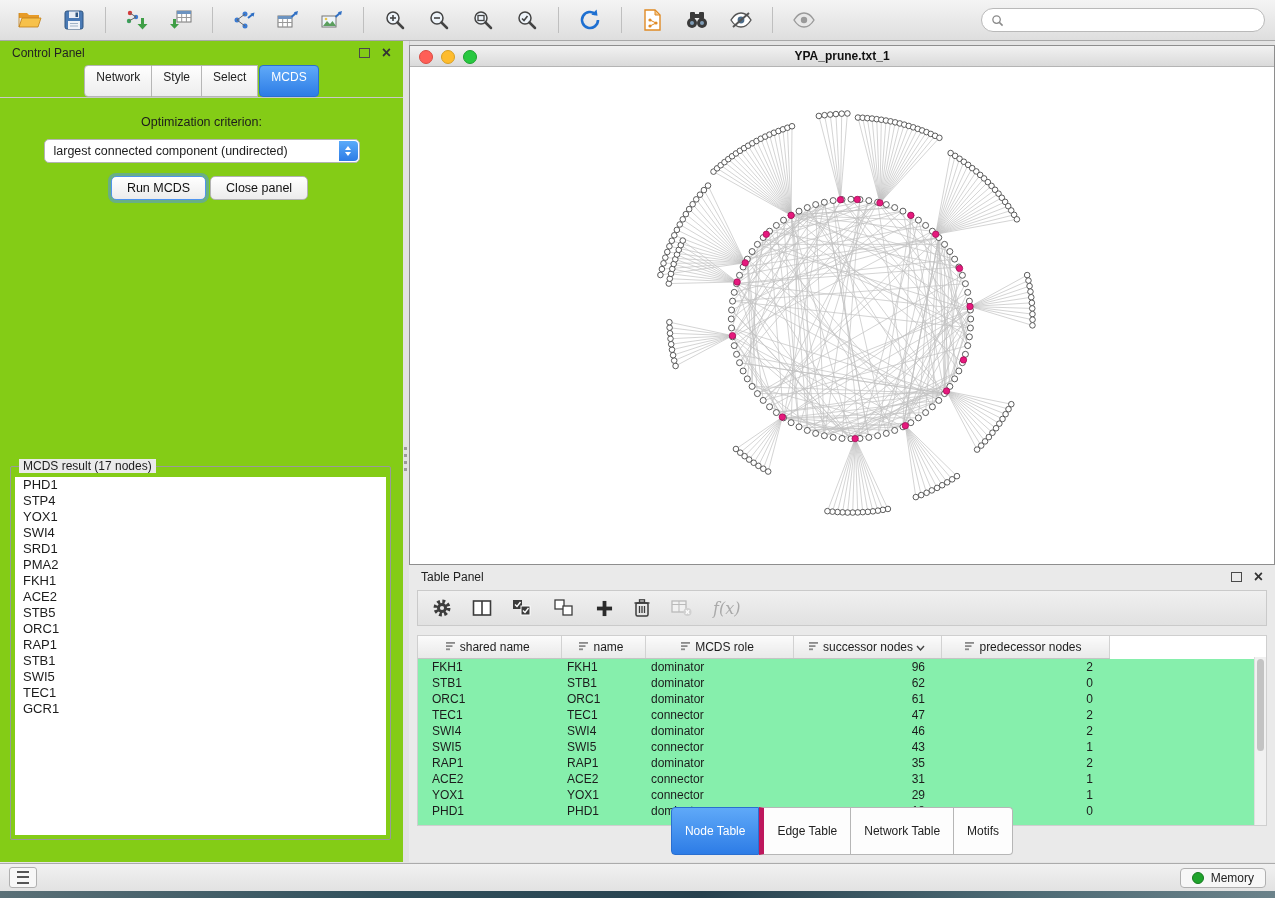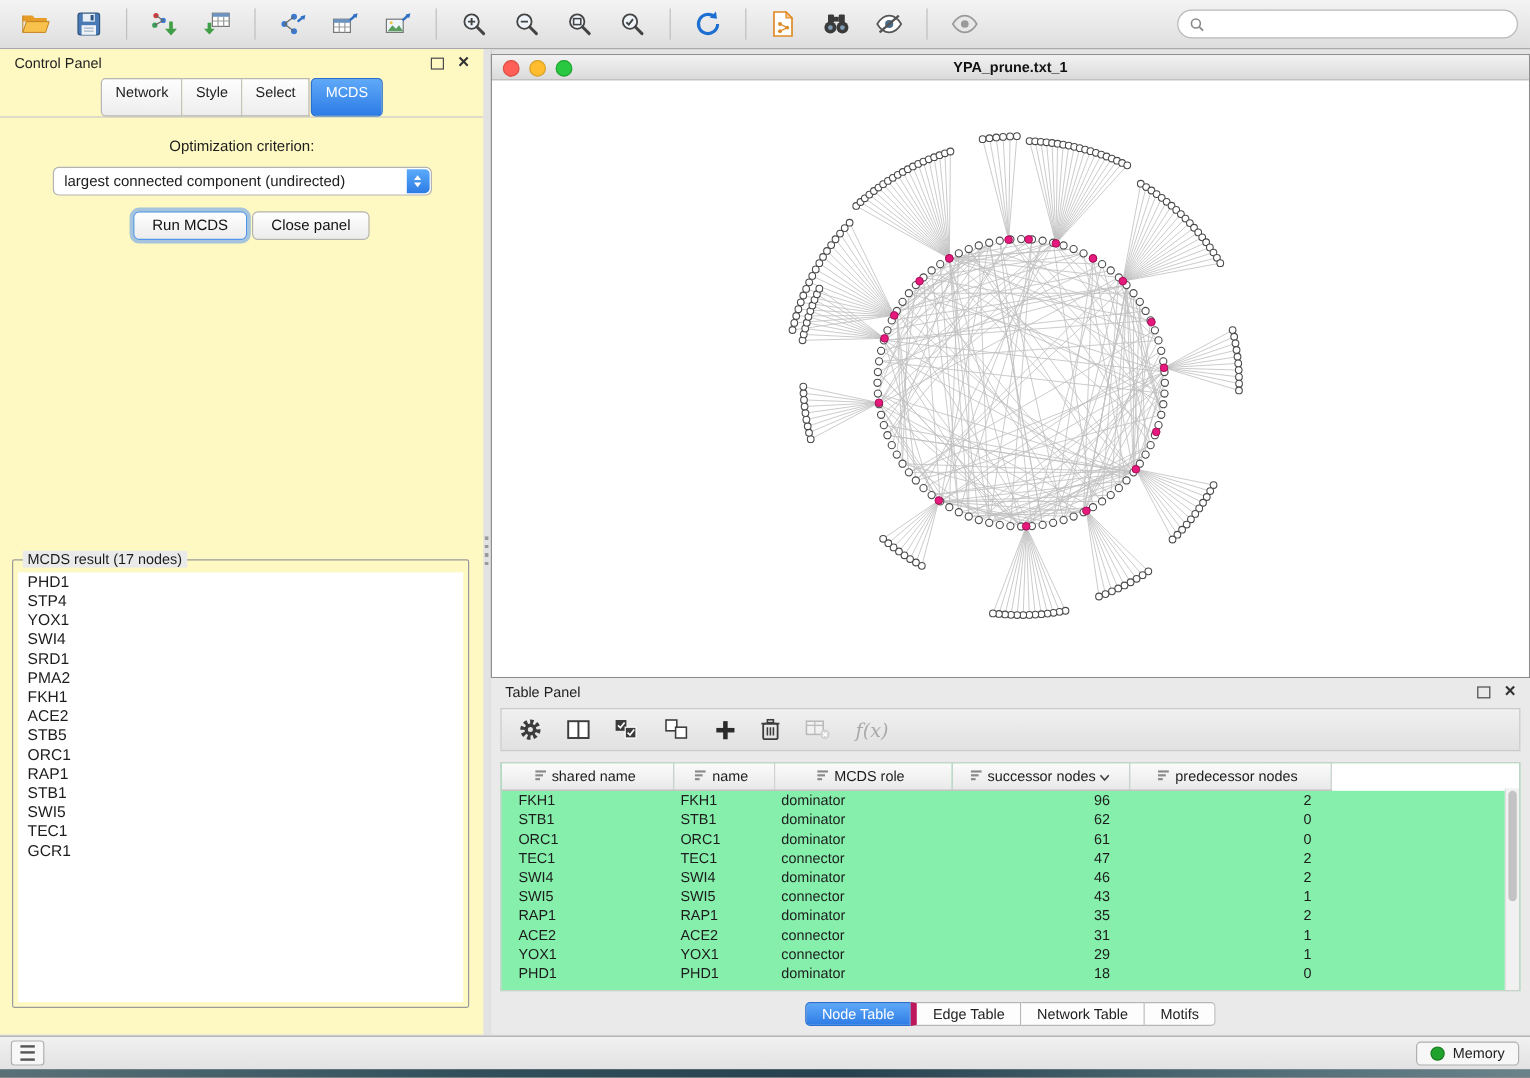--- a/index.html
+++ b/index.html
@@ -16,21 +16,21 @@
             background:#fff; display:flex; align-items:center; padding:0 9px; gap:6px; box-sizing:border-box; }
   .search input { border:none; outline:none; flex:1; font-size:12px; background:transparent; font-family:"Liberation Sans",sans-serif; }
 
   
   .panel-header { height:24px; display:flex; align-items:center; padding:0 12px; font-size:12px; color:#222; }
   .panel-header .spacer { flex:1; }
   .win-float { width:9px; height:8px; border:1.4px solid #4a4a4a; display:inline-block; }
   .win-close { font-size:16px; font-weight:bold; color:#333; margin-left:12px; line-height:12px; }
 
   
-  .control-panel { position:absolute; top:41px; left:0; width:403px; bottom:36px; background:#fef9c3; box-sizing:border-box; }
+  .control-panel { position:absolute; top:41px; left:0; width:403px; bottom:36px; background:#84cc16; box-sizing:border-box; }
   .cp-tabrow { height:32px; border-bottom:1px solid #c9c9c9; display:flex; justify-content:center; }
   .cp-tab { font-size:12px; padding:4px 11px; background:linear-gradient(#fefefe,#ededed);
             border:1px solid #b6b6b6; border-left:none; color:#222; }
   .cp-tab:first-child { border-left:1px solid #b6b6b6; border-radius:4px 0 0 4px; }
   .cp-tab.active { background:linear-gradient(#5fa9f8,#2d7ce6); color:#fff; border:1px solid #2a6fd0; border-radius:4px; margin-left:1px; }
   .cp-opt-label { text-align:center; font-size:12.5px; margin-top:17px; }
   .cp-select { margin:10px auto 0; width:316px; height:24px; background:#fff; border:1px solid #b3b3b3;
                border-radius:5px; display:flex; align-items:center; font-size:12.5px; padding-left:9px;
                position:relative; box-sizing:border-box; }
   .cp-select .stepper { position:absolute; right:1px; top:1px; bottom:1px; width:19px; border-radius:0 4px 4px 0;
@@ -77,21 +77,21 @@
                    border-bottom:1px solid #c4c4c4; font-weight:normal; font-size:12px; text-align:center;
                    white-space:nowrap; overflow:hidden; }
   .node-table th .hlbl { margin:0 3px; }
   .node-table th.filler { background:#fff; border:none; }
   .node-table td { height:16px; padding:0 6px; white-space:nowrap; overflow:hidden; }
   td.cell-shared { padding-left:14px; }
   td.cell-successors, td.cell-predecessors { text-align:right; padding-right:16px; }
   .scrollbar { position:absolute; top:21px; right:0; bottom:0; width:11px; background:#f1f1f1; border-left:1px solid #dedede; }
   .scrollbar .thumb { position:absolute; top:2px; left:1.5px; width:7px; height:92px; background:#c3c3c3; border-radius:4px; }
   .tp-tabs { position:absolute; bottom:7px; left:0; right:0; display:flex; justify-content:center; }
-  .tp-tab { font-size:12px; padding:2px 13px; background:#fdfdfd; border:1px solid #b6b6b6; border-left:none; color:#222; }
+  .tp-tab { font-size:12px; padding:16px 13px; background:#fdfdfd; border:1px solid #b6b6b6; border-left:none; color:#222; }
   .tp-tab:nth-child(2) { border-left:5px solid #be185d; }
   .tp-tab:last-child { border-radius:0 4px 4px 0; }
   .tp-tab.active { background:linear-gradient(#5fa9f8,#2d7ce6); color:#fff; border:1px solid #2a6fd0; border-radius:4px 0 0 4px; }
 
   
   .status-bar { position:absolute; left:0; right:0; bottom:7px; height:28px;
                 background:linear-gradient(#f1f1f1,#e2e2e2); border-top:1px solid #ababab;
                 display:flex; align-items:center; padding:0 9px; box-sizing:border-box; }
   .menu-btn { width:26px; height:19px; border:1px solid #b0b0b0; border-radius:3px; background:#f7f7f7;
               display:flex; align-items:center; justify-content:center; }

